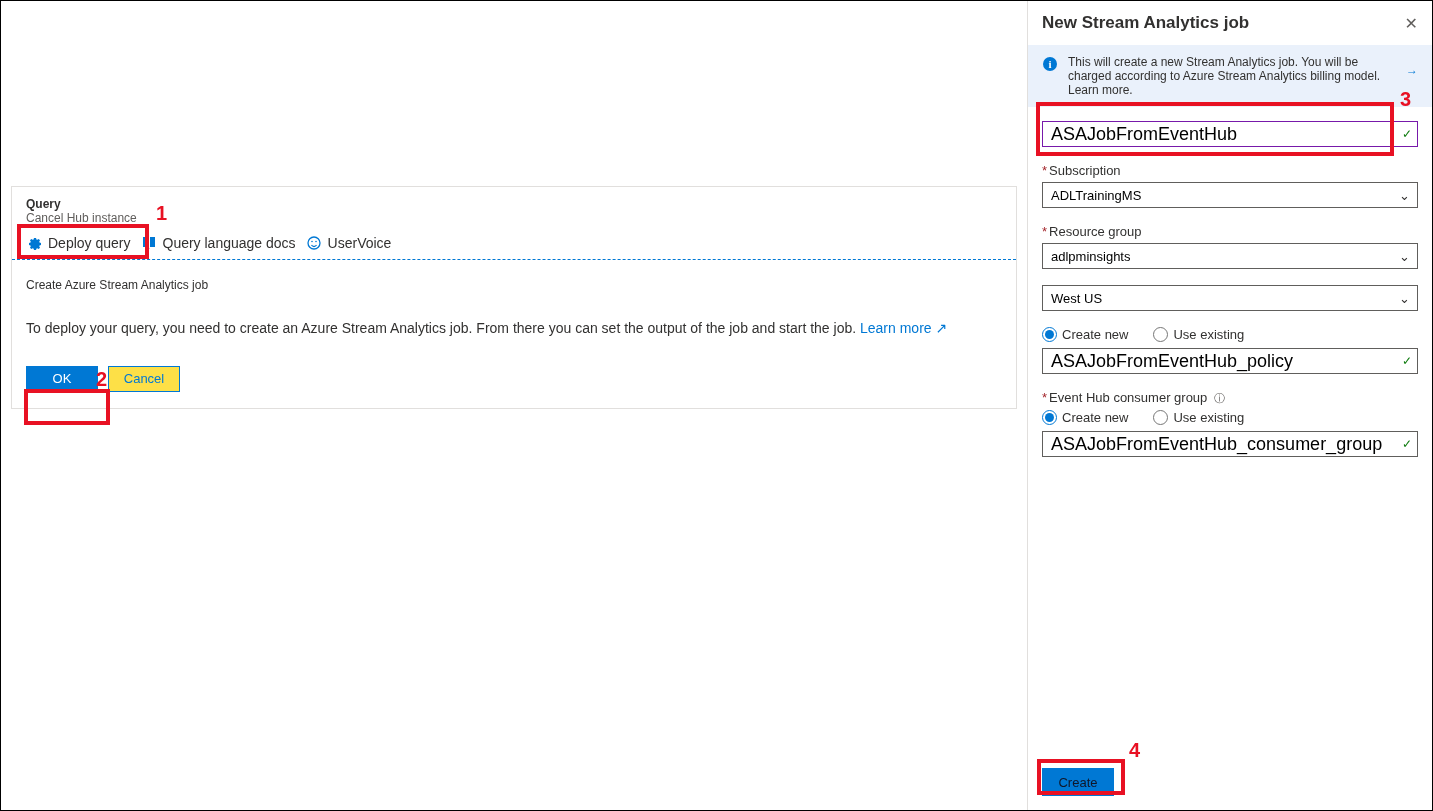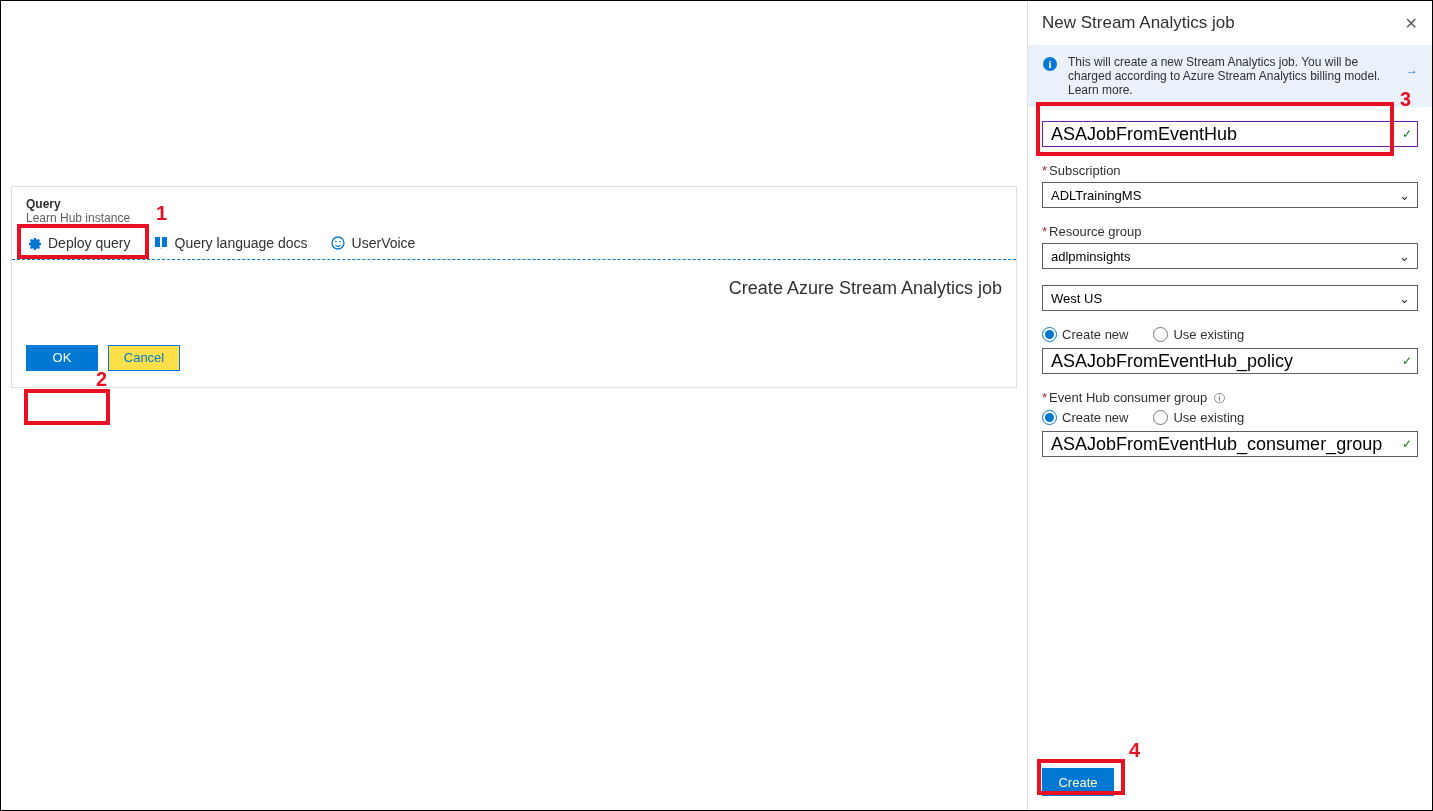--- a/index.html
+++ b/index.html
@@ -35,57 +35,57 @@
       font-weight: 600;
       color: #323130;
     }
     .query-header .subtitle {
       font-size: 12px;
       color: #605e5c;
     }
     .toolbar {
       display: flex;
       align-items: center;
-      gap: 22px;
+      gap: 10px;
       padding: 10px 14px 8px 14px;
       border-bottom: 1px dashed #0078d4;
     }
     .toolbar-item {
       display: flex;
       align-items: center;
       gap: 6px;
       color: #323130;
       cursor: pointer;
       font-size: 14px;
     }
     .toolbar-item .icon {
       color: #0078d4;
       display: inline-flex;
     }
     .content-body {
       padding: 18px 14px;
     }
     .content-body h3 {
-      font-size: 18px;
+      font-size: 12px;
       font-weight: 400;
       color: #323130;
-      text-align: right;
+      margin-bottom: 6px;
     }
     .content-body p {
       font-size: 14px;
       color: #323130;
       margin-top: 28px;
     }
     .content-body a {
       color: #0078d4;
       text-decoration: none;
     }
     .button-row {
       padding: 0 14px 16px 14px;
-      margin-top: 28px;
+      margin-top: 12px;
       display: flex;
       gap: 10px;
     }
     .btn {
       min-width: 72px;
       height: 26px;
       font-size: 13px;
       text-align: center;
       line-height: 24px;
       cursor: pointer;
@@ -113,21 +113,21 @@
       flex-direction: column;
     }
     .side-header {
       padding: 12px 14px;
       display: flex;
       justify-content: space-between;
       align-items: center;
     }
     .side-header h2 {
       font-size: 17px;
-      font-weight: 400;
+      font-weight: 700;
     }
     .close-btn {
       font-size: 16px;
       color: #605e5c;
       cursor: pointer;
       background: none;
       border: none;
     }
     .info-banner {
       background: #eaf1fb;
@@ -219,21 +219,21 @@
     .radio-row input[type=radio] {
       accent-color: #0078d4;
       width: 15px;
       height: 15px;
     }
     .side-footer {
       padding: 14px;
     }
     .create-btn {
       background: #0078d4;
-      color: #fef9c3;
+      color: #0f172a;
       border: none;
       height: 28px;
       min-width: 72px;
       font-size: 13px;
       cursor: pointer;
       padding: 0 4px;
     }
     
     .annotation {
       position: absolute;
@@ -253,21 +253,21 @@
       border: 1px solid #7719aa !important;
     }
   </style>
 </head>
 <body>
 
 <div class="main-area">
   <div class="query-card">
     <div class="query-header">
       <h2>Query</h2>
-      <div class="subtitle">Learn Hub instance</div>
+      <div class="subtitle">Cancel Hub instance</div>
     </div>
     <div class="toolbar">
       <div class="toolbar-item">
         <span class="icon">
           <svg width="16" height="16" viewBox="0 0 16 16">
               <path fill="currentColor" d="M8 5a3 3 0 100 6 3 3 0 000-6zm7 3l-1.5-.5a5.7 5.7 0 00-.3-.8l.8-1.4-1.3-1.3-1.4.8a5.7 5.7 0 00-.8-.3L10 3H8l-.5 1.5a5.7 5.7 0 00-.8.3l-1.4-.8L4 5.3l.8 1.4a5.7 5.7 0 00-.3.8L3 8v2l1.5.5c.1.3.2.5.3.8l-.8 1.4 1.3 1.3 1.4-.8c.3.1.5.2.8.3L8 15h2l.5-1.5c.3-.1.5-.2.8-.3l1.4.8 1.3-1.3-.8-1.4c.1-.3.2-.5.3-.8L15 10V8z"></path>
             </svg>
         </span>
         <span>Deploy query</span>
       </div>
@@ -286,20 +286,24 @@
               <circle cx="6" cy="6.5" r="0.8" fill="currentColor"></circle>
               <circle cx="10" cy="6.5" r="0.8" fill="currentColor"></circle>
               <path d="M5.5 10c.7 1 1.6 1.5 2.5 1.5s1.8-.5 2.5-1.5" fill="none" stroke="currentColor" stroke-width="1.3"></path>
             </svg>
         </span>
         <span>UserVoice</span>
       </div>
     </div>
     <div class="content-body">
       <h3>Create Azure Stream Analytics job</h3>
+      <p>
+        <span>To deploy your query, you need to create an Azure Stream Analytics job. From there you can set the output of the job and start the job. </span>
+        <a href="#"><span>Learn more</span> <span>↗</span></a>
+      </p>
     </div>
     <div class="button-row">
       <div class="btn btn-primary">OK</div>
       <div class="btn btn-secondary">Cancel</div>
     </div>
   </div>
 </div>
 
 <div class="side-pane">
   <div class="side-header">

